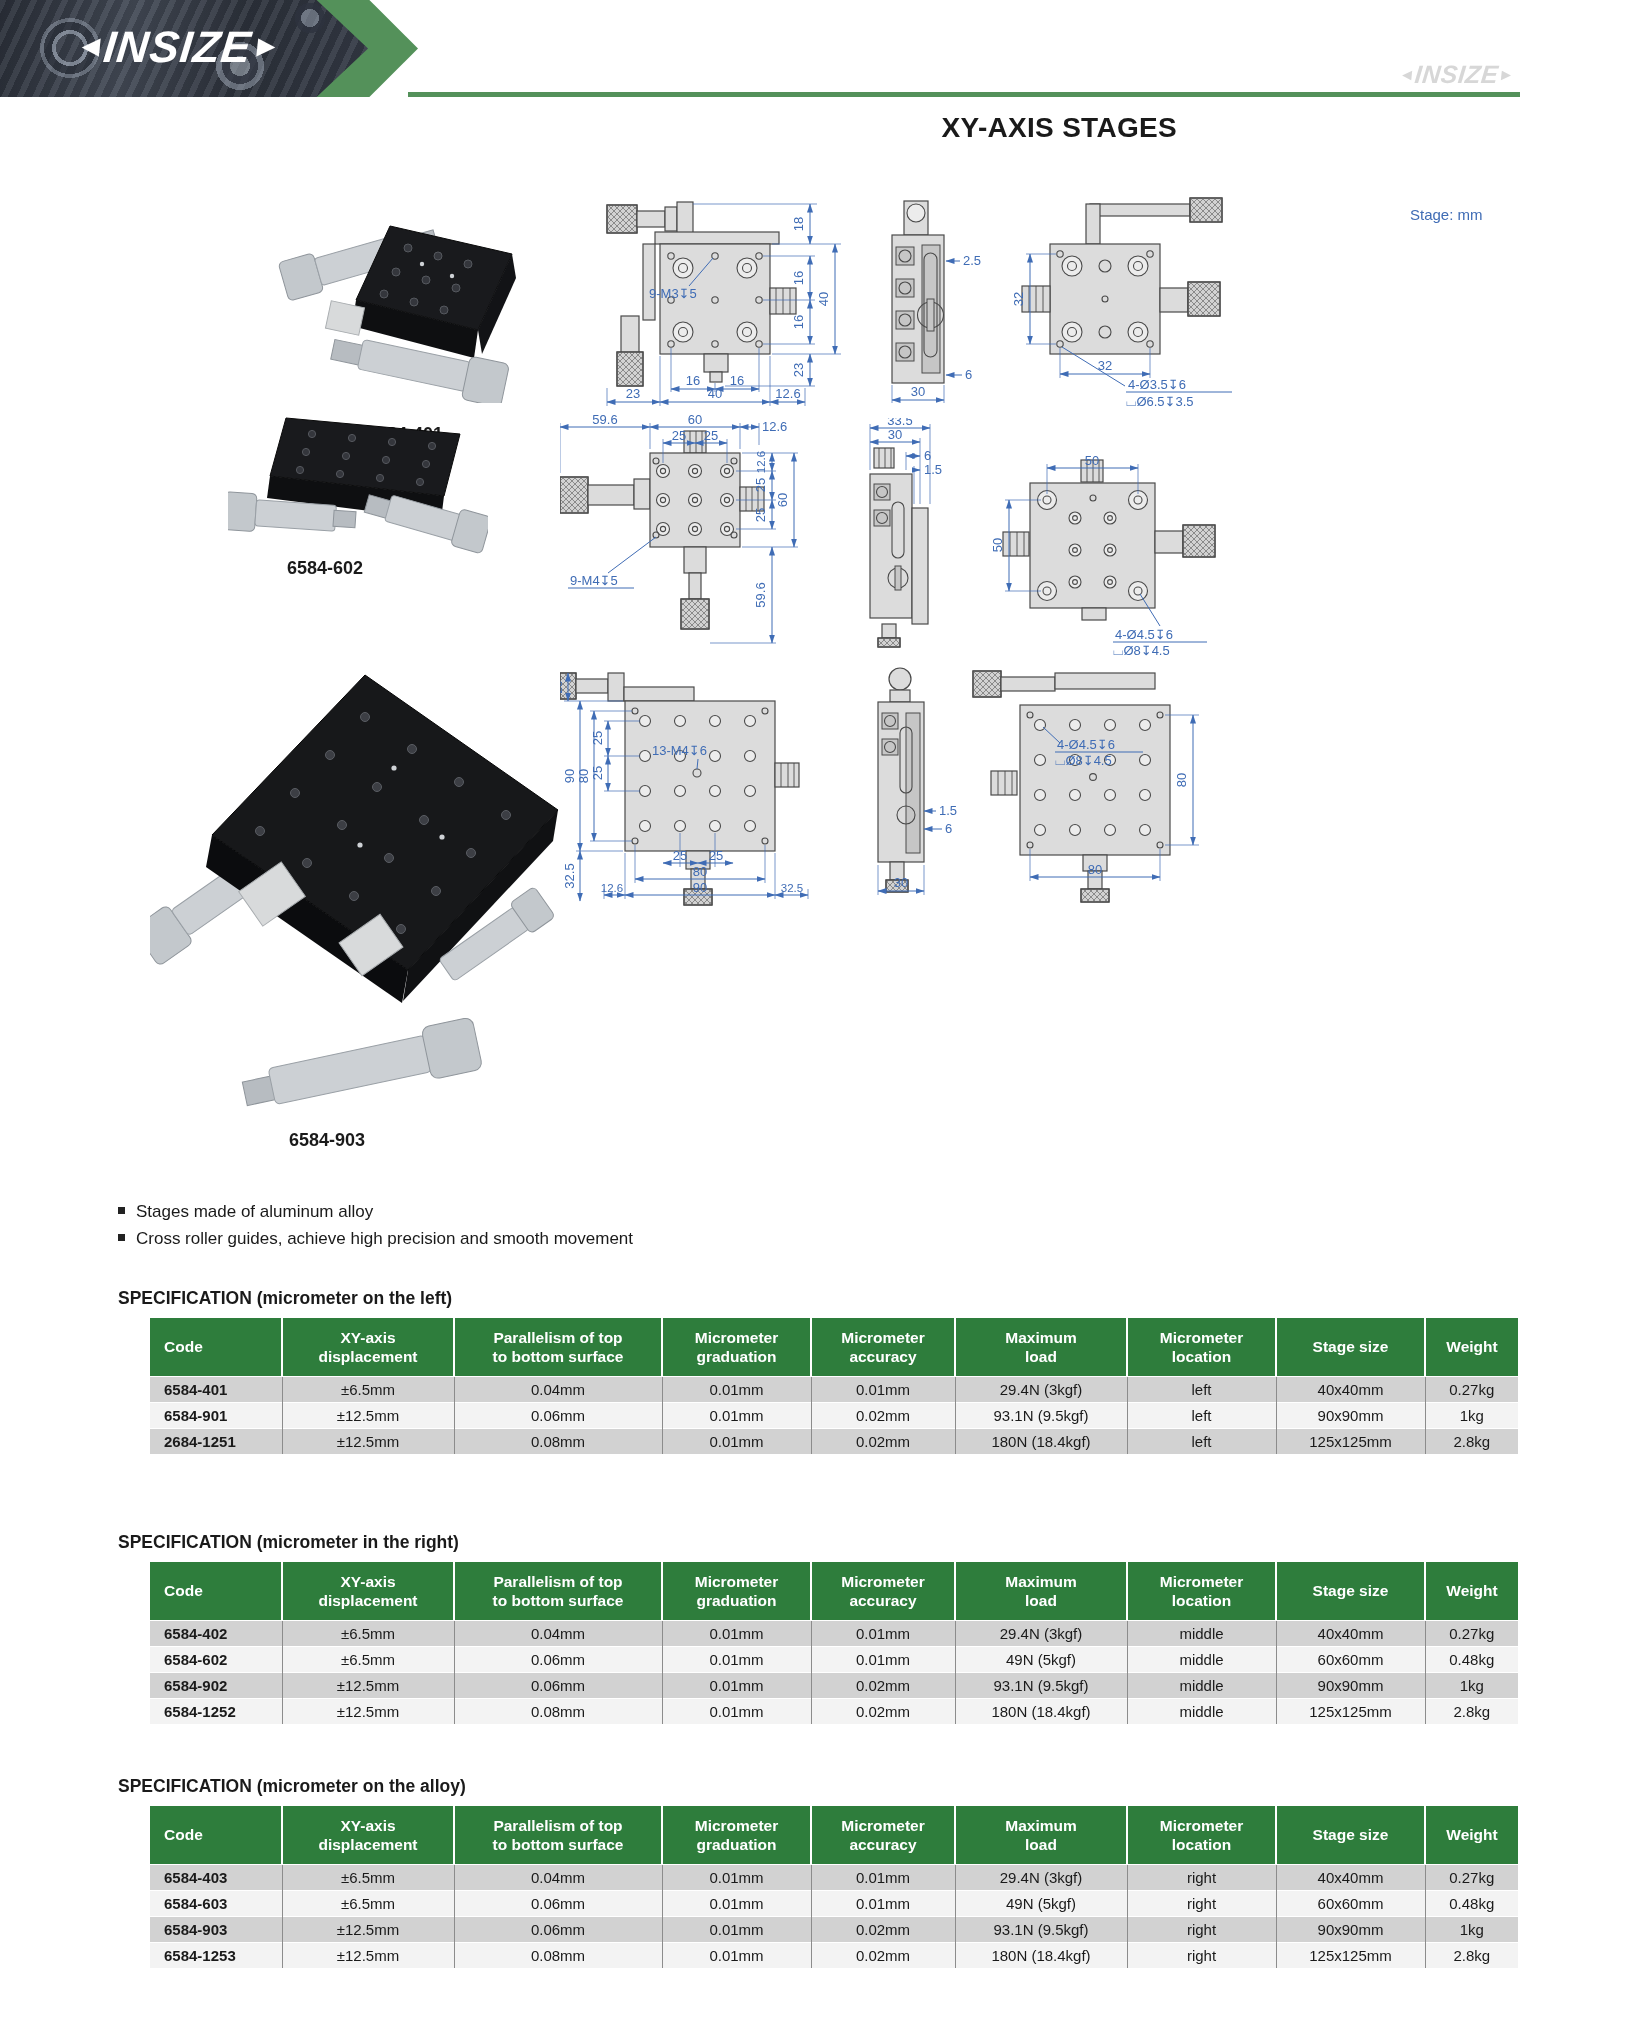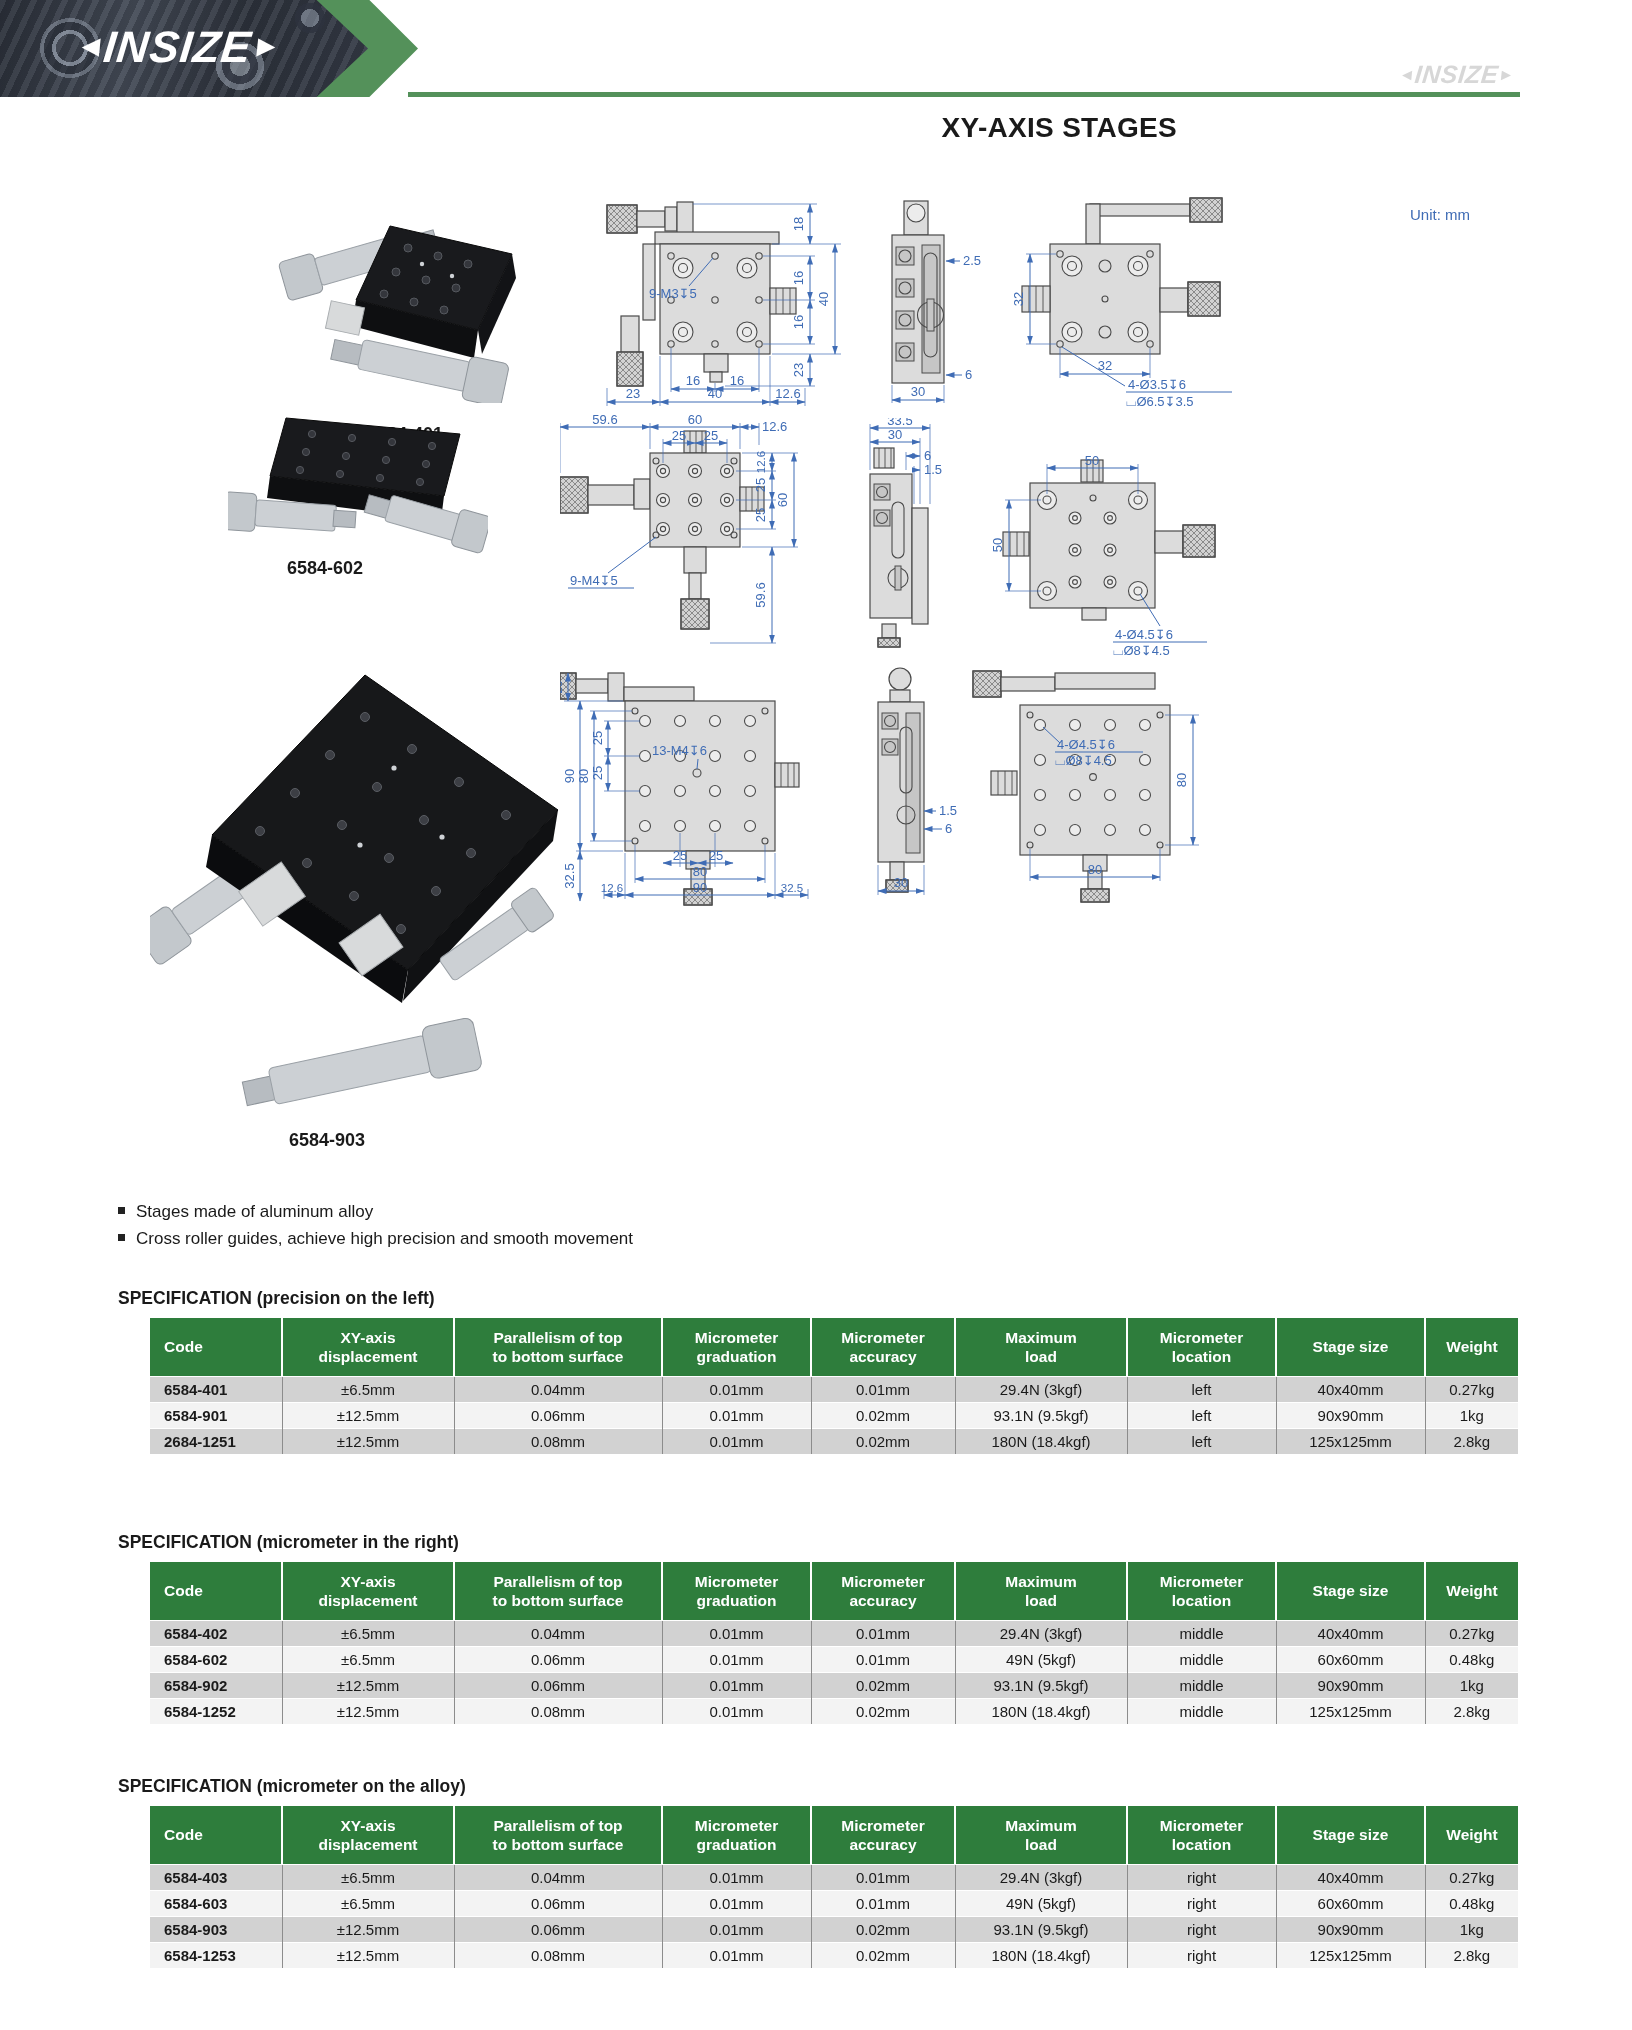--- a/index.html
+++ b/index.html
@@ -85,21 +85,21 @@
 <div class="page">
 
   <div class="chevron" style="background: rgb(84, 145, 90);"></div>
   <div class="green-line" style="background: rgb(84, 145, 90);"></div>
   <div class="photo-strip">
     <div class="logo"><span class="tri">◄</span><span class="word">INSIZE</span><span class="tri">►</span></div>
   </div>
   <div class="watermark"><span class="tri">◄</span><span class="word">INSIZE</span><span class="tri">►</span></div>
 
   <div class="page-title">XY-AXIS STAGES</div>
-  <div class="unit-note">Unit: mm</div>
+  <div class="unit-note">Stage: mm</div>
 
   <div class="fig" style="left:270px;top:188px">
     <svg width="270" height="215" viewBox="0 0 270 215">
       <g transform="rotate(-16 90 70)">
         <rect x="10" y="52" width="36" height="40" rx="5" class="ph-knurl"></rect>
         <rect x="46" y="58" width="96" height="28" rx="3" class="ph-metal"></rect>
         <rect x="142" y="63" width="26" height="18" class="ph-metal2"></rect>
       </g>
       <g>
         <polygon points="120,38 242,66 208,142 86,112" fill="#191a1d" stroke="#0a0a0a"></polygon>
@@ -729,21 +729,21 @@
       <line class="dimx" x1="195" y1="186" x2="195" y2="218"></line>
     <line class="dim" x1="65" y1="214" x2="195" y2="214" marker-start="url(#as)" marker-end="url(#ae)"></line>
     <text class="dimt" text-anchor="middle" x="130" y="211">80</text>
   </svg>
 
   <ul class="features">
     <li><span class="sq"></span><span>Stages made of aluminum alloy</span></li>
     <li><span class="sq"></span><span>Cross roller guides, achieve high precision and smooth movement</span></li>
   </ul>
 
-  <div class="sec-head" style="top:1288px">SPECIFICATION (precision on the left)</div>
+  <div class="sec-head" style="top:1288px">SPECIFICATION (micrometer on the left)</div>
   <table class="spec" style="top: 1318px; --hdr: #2e7d3c;">
     <colgroup>
         <col style="width:132px">
         <col style="width:172px">
         <col style="width:208px">
         <col style="width:149px">
         <col style="width:144px">
         <col style="width:172px">
         <col style="width:149px">
         <col style="width:149px">

